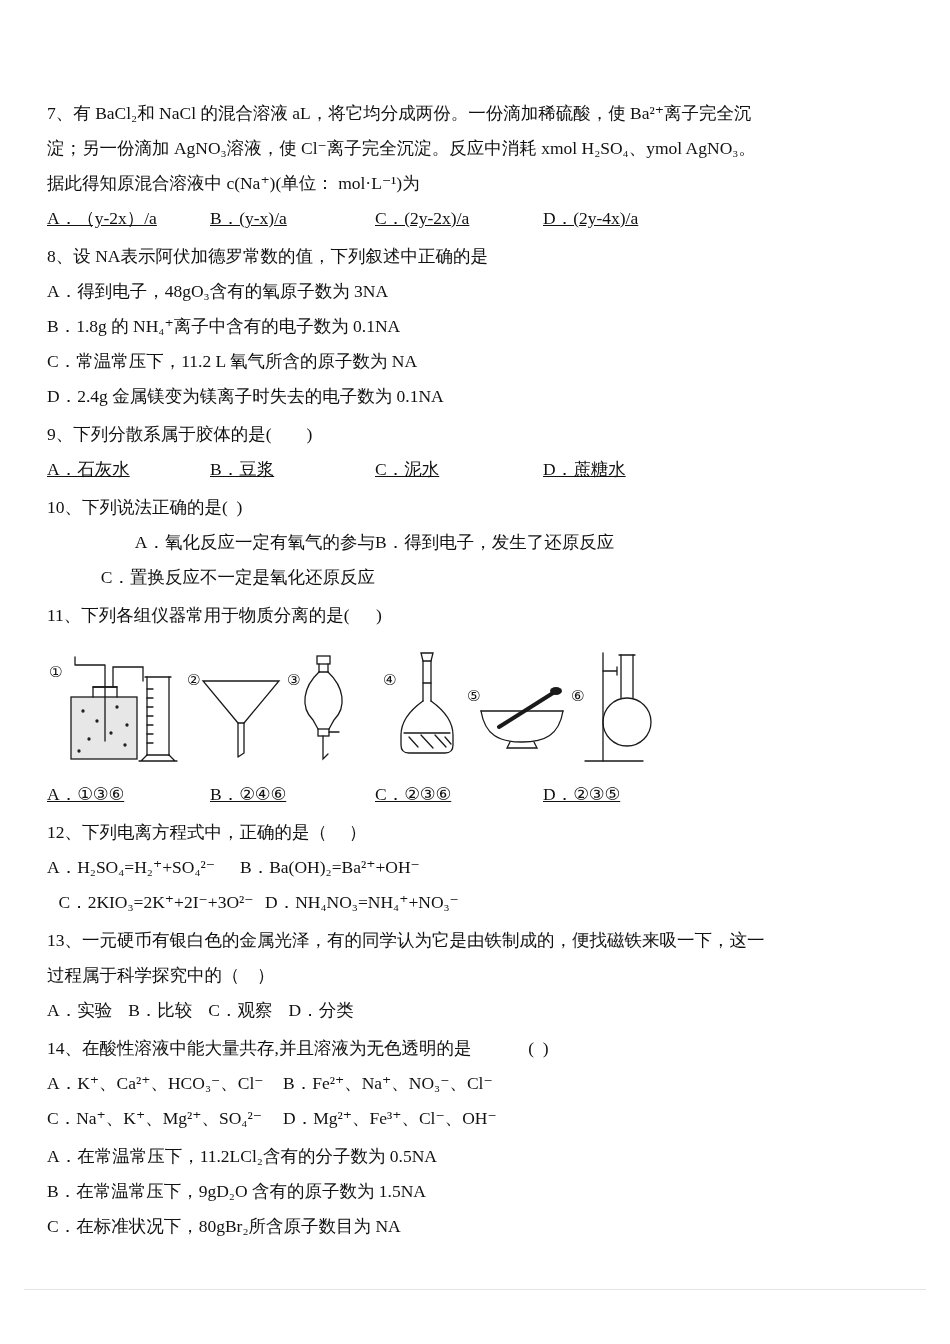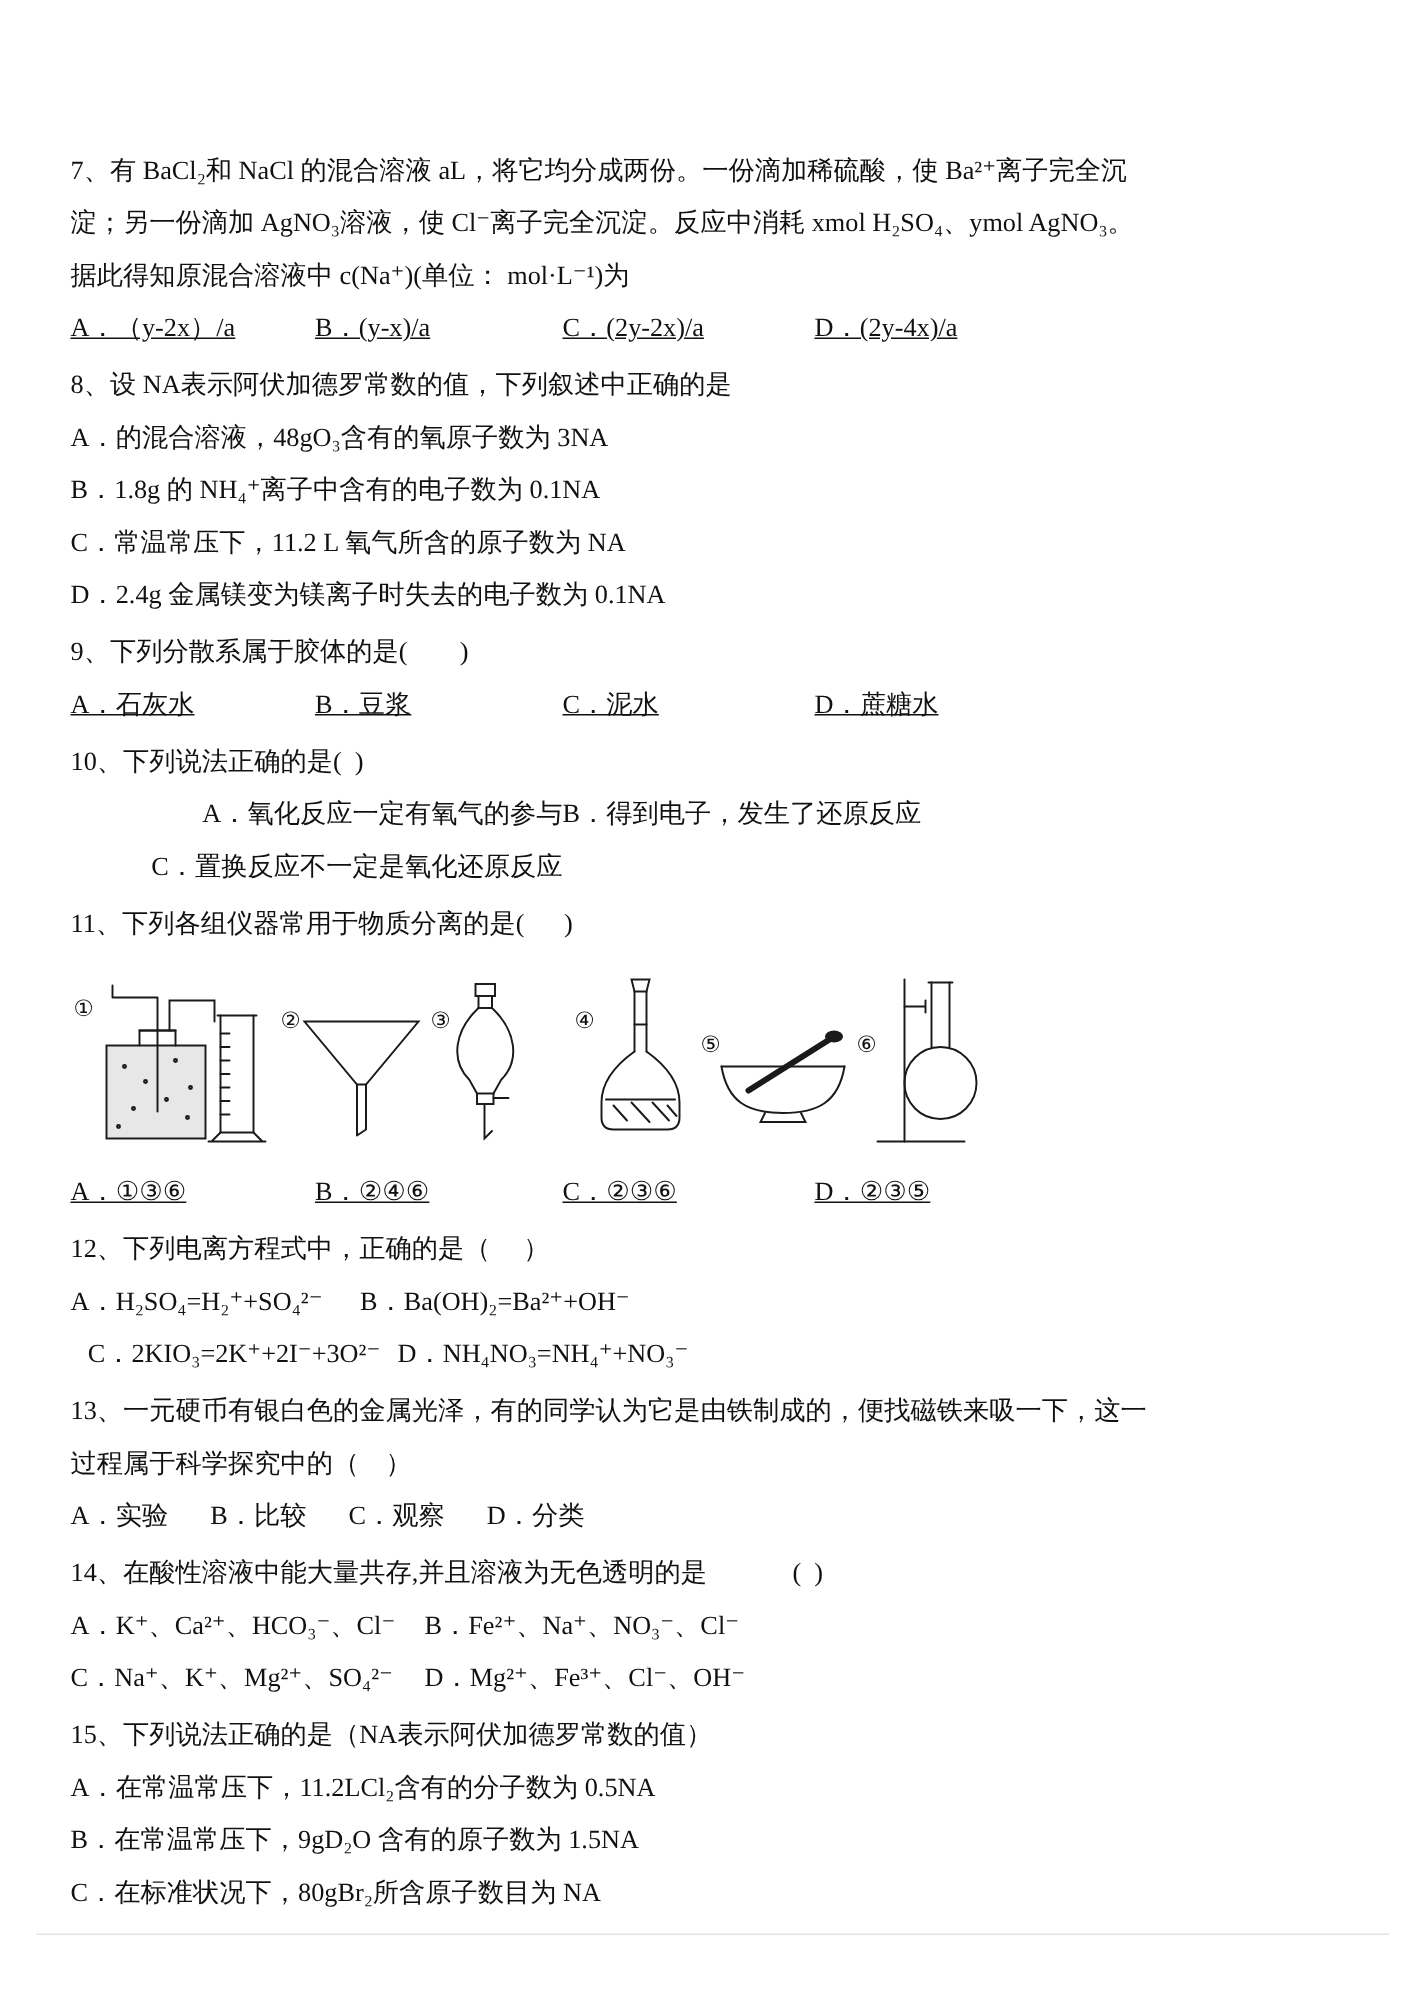--- a/index.html
+++ b/index.html
@@ -10,21 +10,21 @@
   .doc p{margin:0;white-space:pre-wrap;}
   .q{margin:0 0 3px 0;}
   .opts-row4{display:grid;grid-template-columns:163px 165px 168px auto;text-decoration:underline;}
   .opts-row4 span{white-space:pre-wrap;}
   .pair{display:flex;}
   .pair span{white-space:pre-wrap;}
   .w328{width:328px;flex:0 0 328px;text-align:right;}
   .w193{width:193px;flex:0 0 193px;}
   .w218{width:218px;flex:0 0 218px;text-align:center;}
   .w236{width:236px;flex:0 0 236px;}
-  .opts-inline{display:flex;gap:28px;text-align:right;}
+  .opts-inline{display:flex;gap:16px;text-align:right;}
   .figure{margin:8px 0 4px 0;}
   .figure svg{display:block;}
   .flabel{font-family:"DejaVu Sans",sans-serif;font-size:15px;fill:#111;stroke:none;}
   .page-edge{position:absolute;left:24px;right:24px;bottom:54px;
              border-top:1px solid #e4e4e4;height:0;}
 </style>
 </head>
 <body>
 
 <div class="doc">
@@ -34,21 +34,21 @@
     <div class="opts-row4">
       <span>A．（y-2x）/a</span>
       <span>B．(y-x)/a</span>
       <span>C．(2y-2x)/a</span>
       <span>D．(2y-4x)/a</span>
     </div>
   </section>
 
   <section class="q">
     <p>8、设 NA表示阿伏加德罗常数的值，下列叙述中正确的是</p>
-    <p>A．的混合溶液，48gO₃含有的氧原子数为 3NA</p>
+    <p>A．得到电子，48gO₃含有的氧原子数为 3NA</p>
     <p>B．1.8g 的 NH₄⁺离子中含有的电子数为 0.1NA</p>
     <p>C．常温常压下，11.2 L 氧气所含的原子数为 NA</p>
     <p>D．2.4g 金属镁变为镁离子时失去的电子数为 0.1NA</p>
   </section>
 
   <section class="q">
     <p>9、下列分散系属于胶体的是(　　)</p>
     <div class="opts-row4">
       <span>A．石灰水</span>
       <span>B．豆浆</span>
@@ -185,21 +185,20 @@
       <span class="w236">A．K⁺、Ca²⁺、HCO₃⁻、Cl⁻</span>
       <span>B．Fe²⁺、Na⁺、NO₃⁻、Cl⁻</span>
     </div>
     <div class="pair">
       <span class="w236">C．Na⁺、K⁺、Mg²⁺、SO₄²⁻</span>
       <span>D．Mg²⁺、Fe³⁺、Cl⁻、OH⁻</span>
     </div>
   </section>
 
   <section class="q">
-    <p>15、下列说法正确的是（NA表示阿伏加德罗常数的值）</p>
     <p>A．在常温常压下，11.2LCl₂含有的分子数为 0.5NA</p>
     <p>B．在常温常压下，9gD₂O 含有的原子数为 1.5NA</p>
     <p>C．在标准状况下，80gBr₂所含原子数目为 NA</p>
   </section>
 
 </div>
 
 <div class="page-edge"></div>
 
 </body></html>

